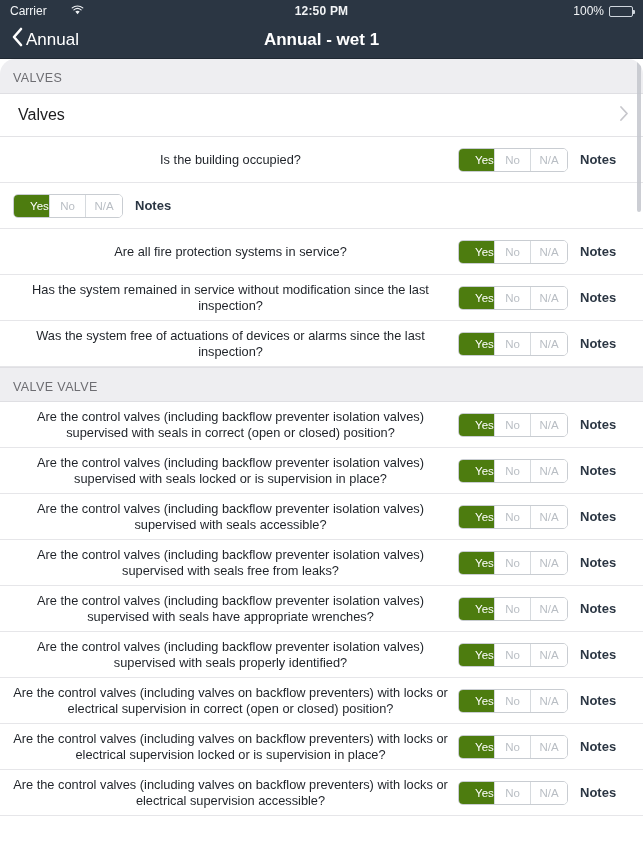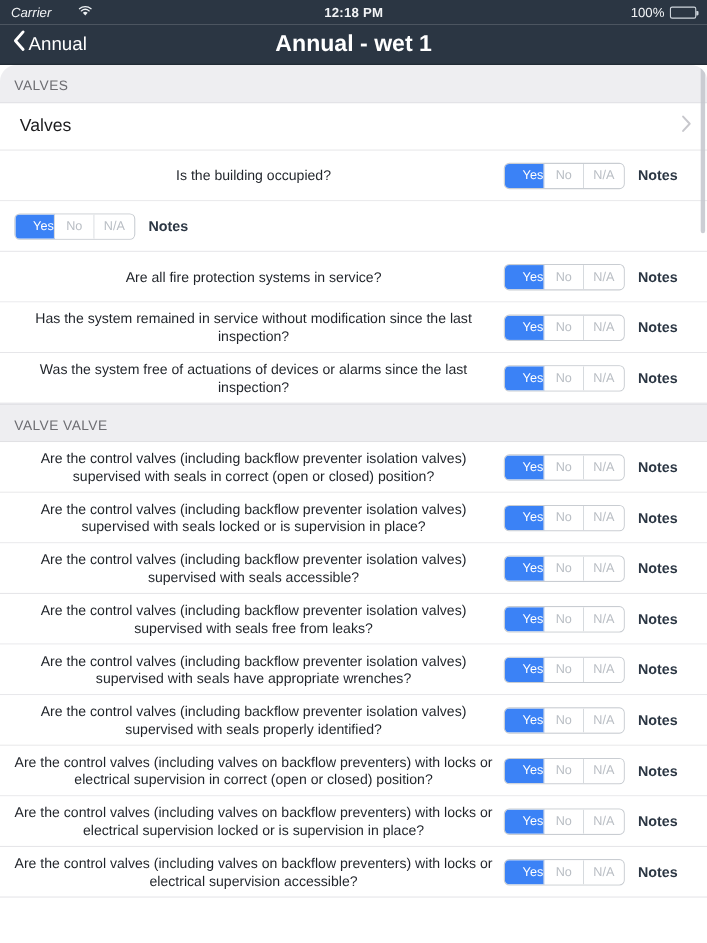--- a/index.html
+++ b/index.html
@@ -11,21 +11,21 @@
   }
   #app { width: 643px; height: 857px; position: relative; background: #fff; }
 
   
   .statusbar {
     height: 22px; background: #2b3643;
     display: flex; align-items: center;
     padding: 0 10px; color: #f2f4f6;
     font-size: 12px; position: relative;
   }
-  .sb-left { display: flex; align-items: center; gap: 24px; font-style: italic; }
+  .sb-left { display: flex; align-items: center; gap: 24px; }
   .sb-center {
     position: absolute; left: 0; right: 0; text-align: center;
     font-weight: bold; font-size: 12px; letter-spacing: .2px;
   }
   .sb-right {
     margin-left: auto; display: flex; align-items: center; gap: 5px;
     position: relative; z-index: 2; font-size: 12px;
   }
   .wifi { display: block; }
   .batt {
@@ -45,21 +45,21 @@
     padding: 0 11px; border-bottom: 1px solid #1f2832;
   }
   .nav-back {
     display: flex; align-items: center; gap: 3px;
     color: #ffffff; font-size: 17px; position: relative; z-index: 2;
     cursor: pointer;
   }
   .nav-chev { display: block; margin-bottom: 1px; }
   .nav-title {
     position: absolute; left: 0; right: 0; text-align: center;
-    color: #ffffff; font-size: 21px; font-weight: bold;
+    color: #ffffff; font-size: 17px; font-weight: bold;
   }
 
   
   .scroll {
     position: absolute; top: 59px; left: 0; right: 0; bottom: 0;
     background: #ffffff; overflow: hidden; border-radius: 15px;
   }
   .scrollbar {
     position: absolute; top: 1px; right: 2px;
     width: 4px; height: 152px; border-radius: 2px;
@@ -105,21 +105,21 @@
     display: flex; border: 1px solid #c9cdd2;
     border-radius: 5px; overflow: hidden; height: 24px;
     background: #fff;
   }
   .seg-opt {
     width: 36px; display: flex; align-items: center; justify-content: center;
     font-size: 11.5px; color: #b9bec4; background: #fff;
     border-right: 1px solid #d6dade; cursor: pointer; user-select: none;
   }
   .seg-opt:last-child { border-right: none; }
-  .seg-opt.on { background: #3b82f6; color: #ffffff; padding-left: 16px; }
+  .seg-opt.on { background: #4d7c0f; color: #ffffff; padding-left: 16px; }
 
   .notes-btn {
     font-size: 13px; font-weight: bold; color: #2b3643;
     width: 42px; text-align: left; cursor: pointer;
   }
 </style>
 </head>
 <body>
 
 <div id="app">
@@ -128,21 +128,21 @@
     <div class="sb-left">
       <span>Carrier</span>
       <span class="wifi">
         <svg width="13" height="10" viewBox="0 0 13 10">
           <path d="M6.5 9.2 L4.3 6.6 a3.6 3.6 0 0 1 4.4 0 Z" fill="#eef1f4"></path>
           <path d="M2.9 4.9 a5.6 5.6 0 0 1 7.2 0" stroke="#eef1f4" stroke-width="1.2" fill="none" stroke-linecap="round"></path>
           <path d="M1.2 2.9 a8.4 8.4 0 0 1 10.6 0" stroke="#eef1f4" stroke-width="1.2" fill="none" stroke-linecap="round"></path>
         </svg>
       </span>
     </div>
-    <div class="sb-center">12:18 PM</div>
+    <div class="sb-center">12:50 PM</div>
     <div class="sb-right">
       <span>100%</span>
       <span class="batt"><span class="batt-fill"></span></span>
     </div>
   </div>
 
   <div class="navbar">
     <div class="nav-back">
       <span class="nav-chev">
         <svg width="12" height="20" viewBox="0 0 12 20">

